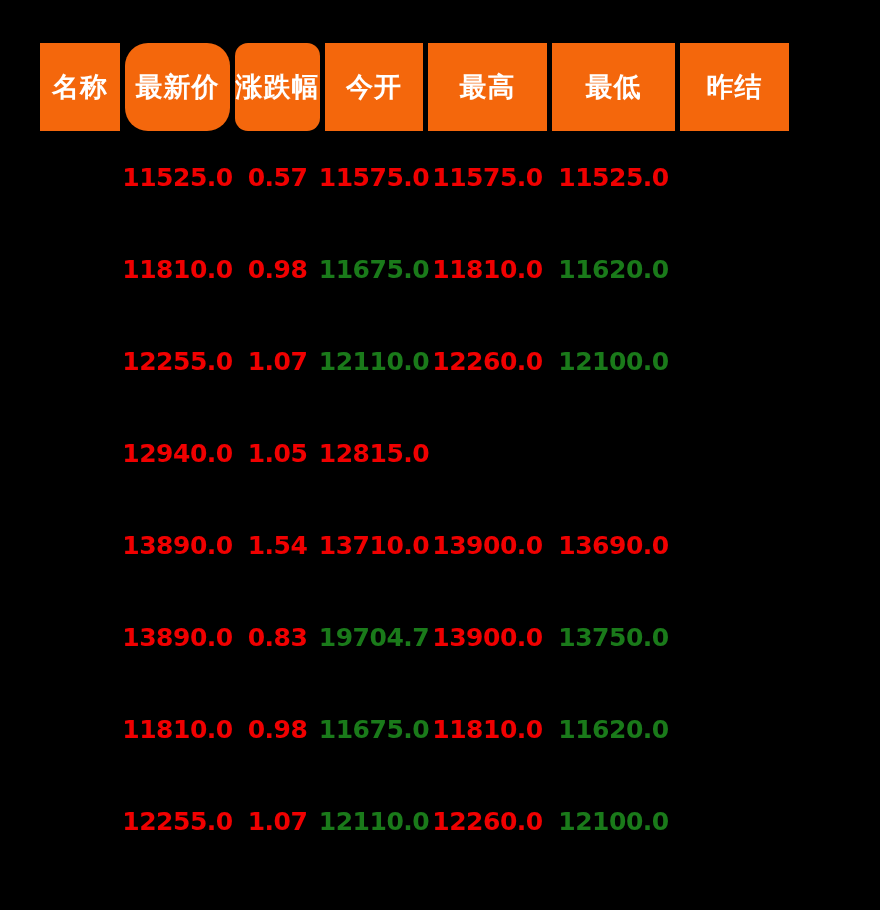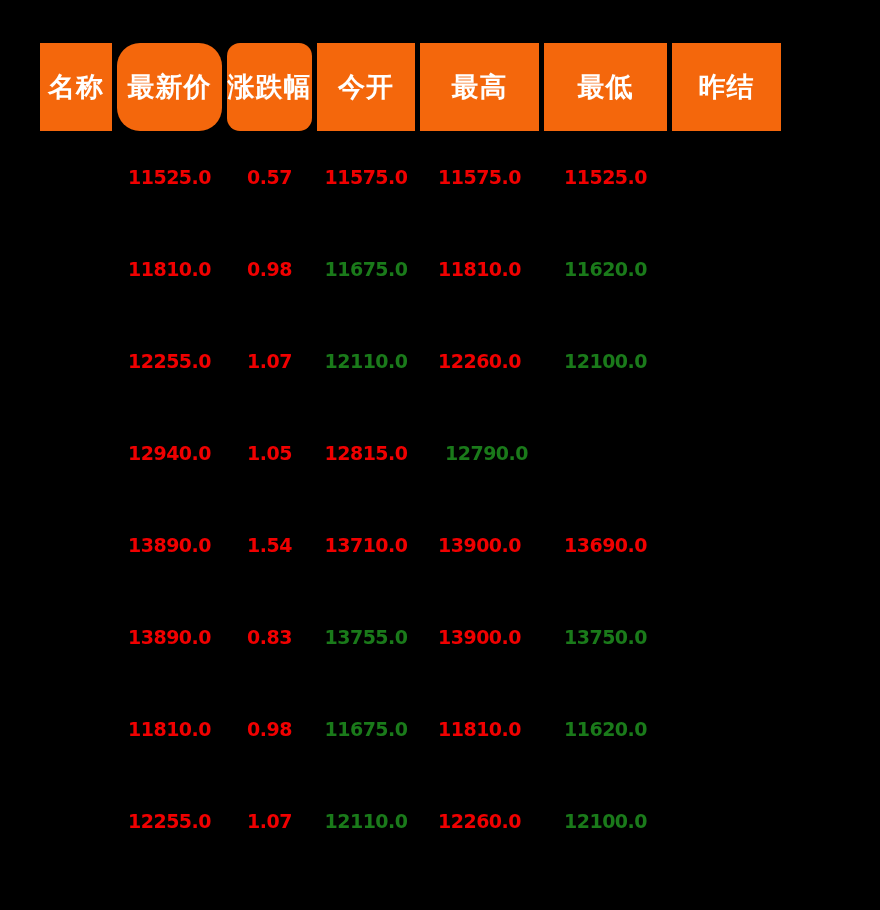--- a/index.html
+++ b/index.html
@@ -44,21 +44,21 @@
     justify-content: center;
     letter-spacing: 1px;
     box-sizing: border-box;
     text-rendering: optimizeLegibility;
   }
 
   .hc-spacer-left  { width: 40px; background: #000000; }
   .hc-gap          { width: 5px;  background: #000000; flex: 0 0 5px; }
   .hc-spacer-right { width: 40px; background: #000000; flex: 1 1 auto; }
 
-  .col-name   { width: 72px; }
+  .col-name   { width: 80px; }
   .col-last   { width: 105px; border-radius: 23px; }
   .col-chg    { width: 85px; border-radius: 13px; }
   .col-open   { width: 98px; }
   .col-high   { width: 119px; }
   .col-low    { width: 123px; }
   .col-prev   { width: 109px; }
 
   .body-rows {
     position: absolute;
     left: 0;
@@ -69,21 +69,21 @@
   .data-row {
     position: relative;
     height: 92px;
     display: flex;
     align-items: center;
   }
 
   .data-cell {
     font-family: "DejaVu Sans", "Liberation Sans", sans-serif;
     font-weight: 700;
-    font-size: 19px;
+    font-size: 25px;
     display: flex;
     align-items: center;
     justify-content: center;
     box-sizing: border-box;
     white-space: nowrap;
     letter-spacing: -0.5px;
   }
 
   .dc-spacer-left  { width: 40px; flex: 0 0 40px; }
   .dc-gap          { width: 5px;  flex: 0 0 5px; }
@@ -174,21 +174,20 @@
         <div class="dc-spacer-left"></div>
         <div class="data-cell col-name flat empty-cell"></div>
         <div class="dc-gap"></div>
         <div class="data-cell col-last up">12940.0</div>
         <div class="dc-gap"></div>
         <div class="data-cell col-chg up">1.05</div>
         <div class="dc-gap"></div>
         <div class="data-cell col-open up">12815.0</div>
         <div class="dc-gap"></div>
         <div class="dc-gap"></div>
-        <div class="data-cell col-low down">12790.0</div>
         <div class="dc-gap"></div>
         <div class="data-cell col-prev flat empty-cell"></div>
         <div class="dc-spacer-right"></div>
       </div>
       <div class="data-row">
         <div class="dc-spacer-left"></div>
         <div class="data-cell col-name flat empty-cell"></div>
         <div class="dc-gap"></div>
         <div class="data-cell col-last up">13890.0</div>
         <div class="dc-gap"></div>
@@ -204,21 +203,21 @@
         <div class="dc-spacer-right"></div>
       </div>
       <div class="data-row">
         <div class="dc-spacer-left"></div>
         <div class="data-cell col-name flat empty-cell"></div>
         <div class="dc-gap"></div>
         <div class="data-cell col-last up">13890.0</div>
         <div class="dc-gap"></div>
         <div class="data-cell col-chg up">0.83</div>
         <div class="dc-gap"></div>
-        <div class="data-cell col-open down">13755.0</div>
+        <div class="data-cell col-open down">19704.7</div>
         <div class="dc-gap"></div>
         <div class="data-cell col-high up">13900.0</div>
         <div class="dc-gap"></div>
         <div class="data-cell col-low down">13750.0</div>
         <div class="dc-gap"></div>
         <div class="data-cell col-prev flat empty-cell"></div>
         <div class="dc-spacer-right"></div>
       </div>
       <div class="data-row">
         <div class="dc-spacer-left"></div>

